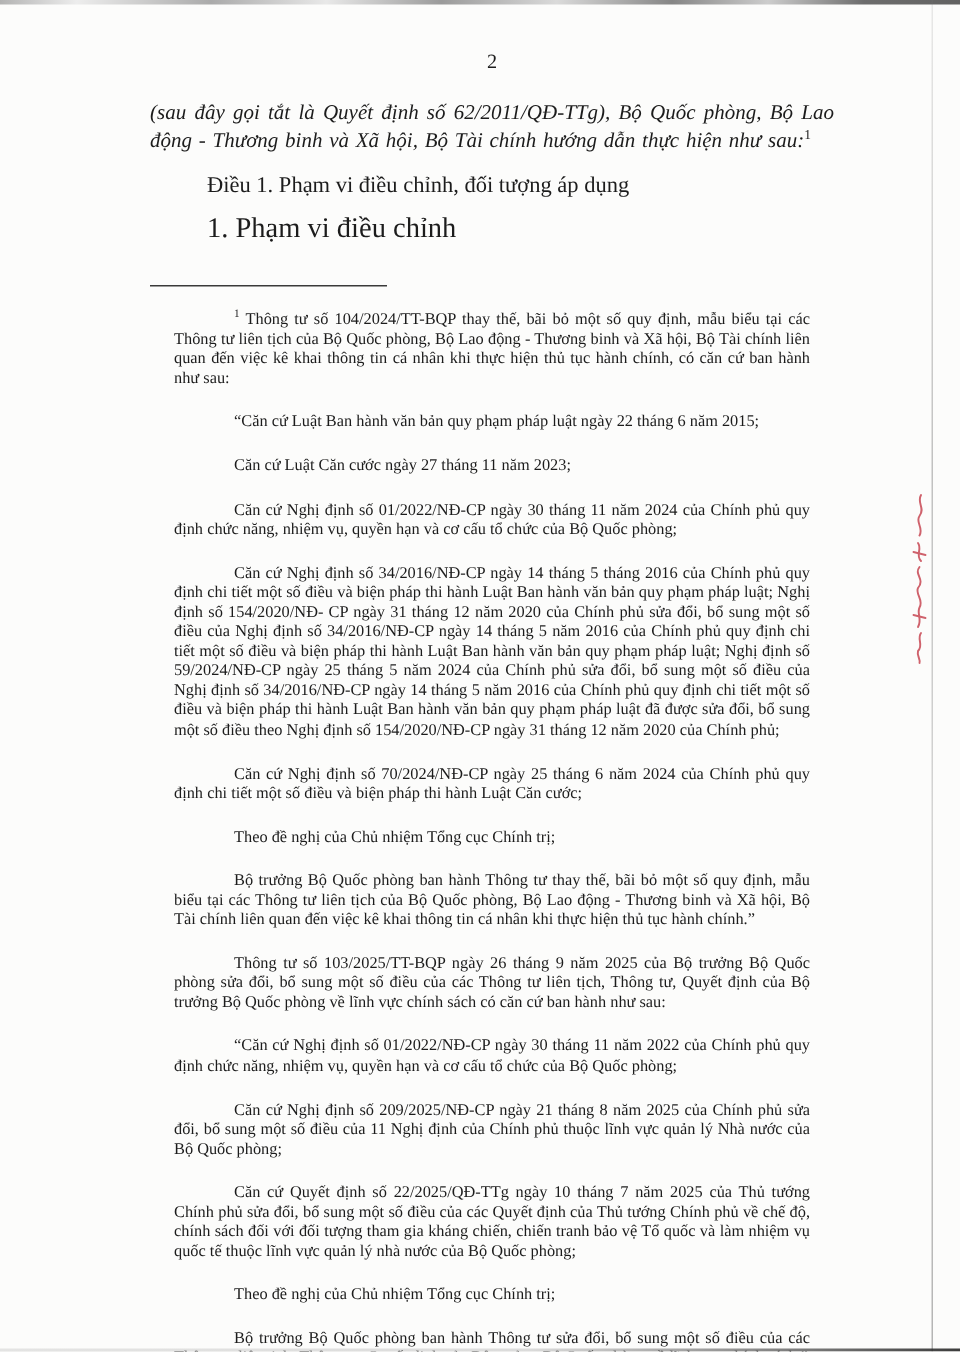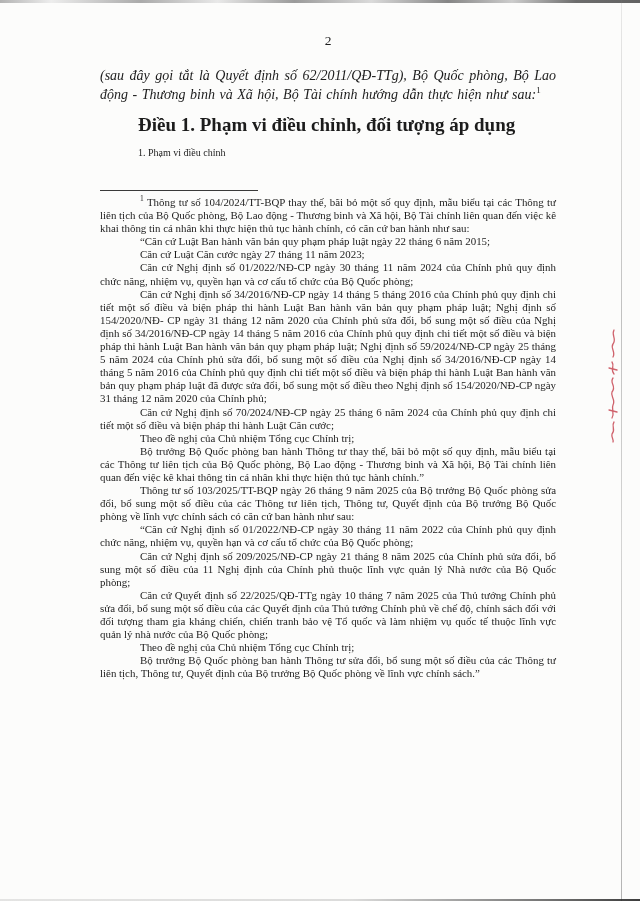--- a/index.html
+++ b/index.html
@@ -42,36 +42,36 @@
   .intro{
     margin:17px 0 0 0;
     font-style:italic;
     font-size:14px;line-height:19px;
     text-align:justify;
     word-spacing:1px;
   }
   .sup{font-size:9px;vertical-align:super;line-height:0;font-style:normal;}
   .heading{
     margin:11px 0 0 0;
-    font-weight:bold;
-    font-size:19px;line-height:19px;
+    font-weight:normal;
+    font-size:15px;line-height:19px;
     text-indent:38px;
   }
   .item{
     margin:9px 0 12px 0;
-    font-size:10px;line-height:19px;
+    font-size:19px;line-height:19px;
     text-indent:38px;
   }
   
   .fn-sep{
     border:none;border-top:1px solid #3a3a3a;
     width:158px;margin:28px 0 5px 0;
   }
   .fn{
-    margin:0;
+    margin:16px;
     font-size:10.9px;line-height:13.1px;
     text-align:justify;
     text-indent:40px;
   }
   .it{}
   .fn .sup{font-size:7.5px;}
 </style>
 </head>
 <body>
 

